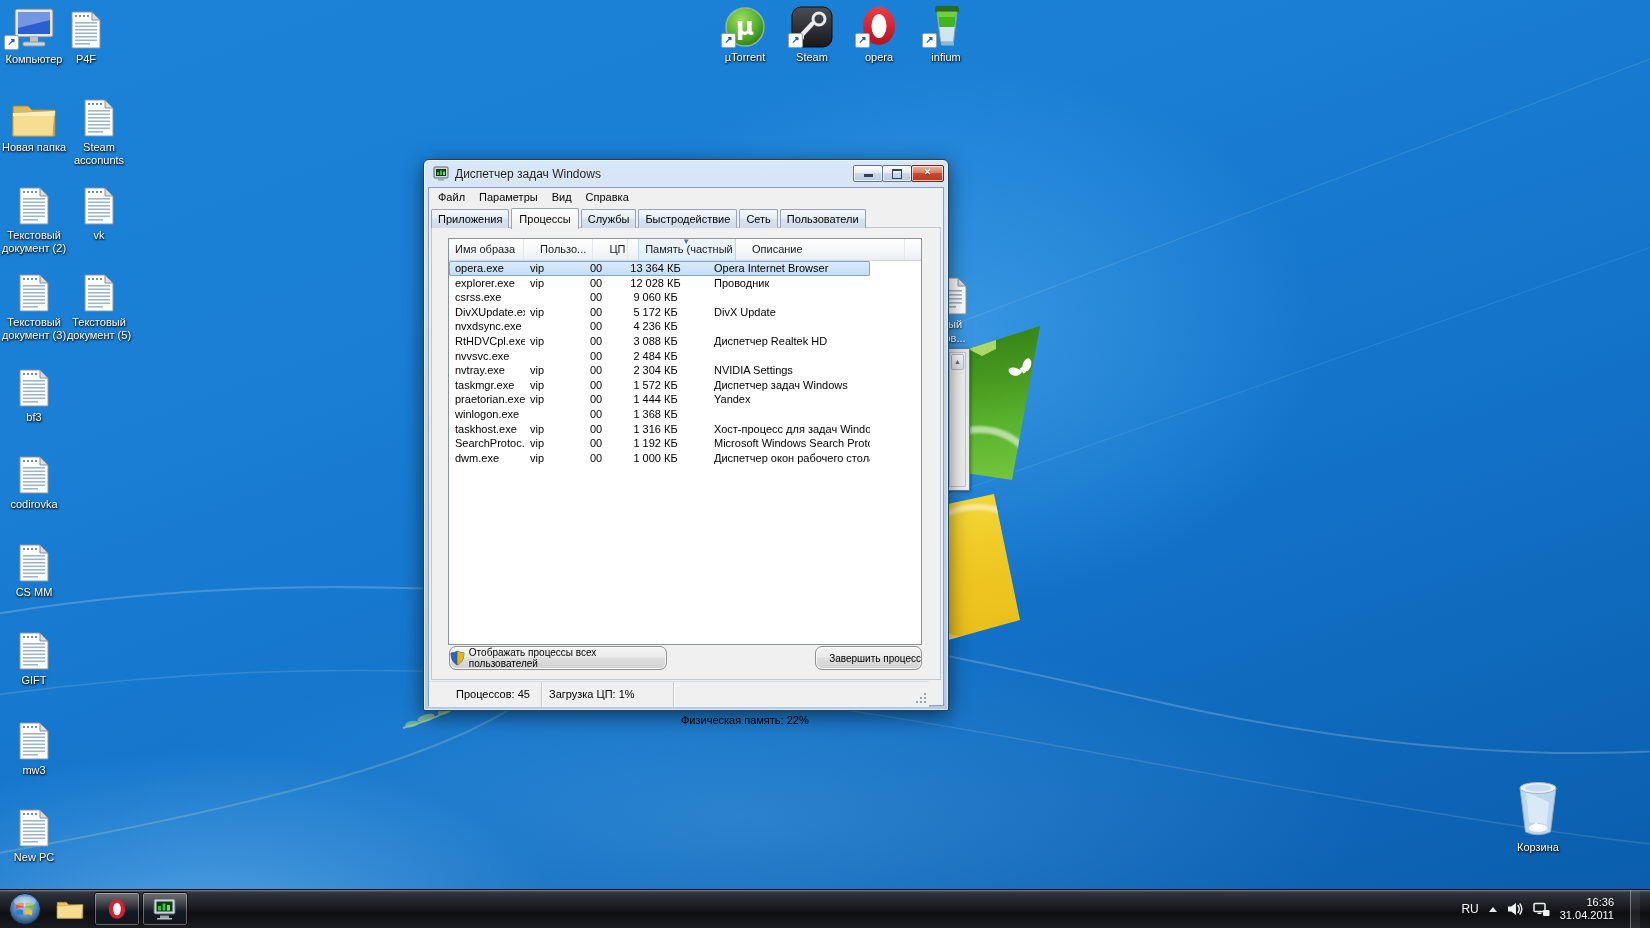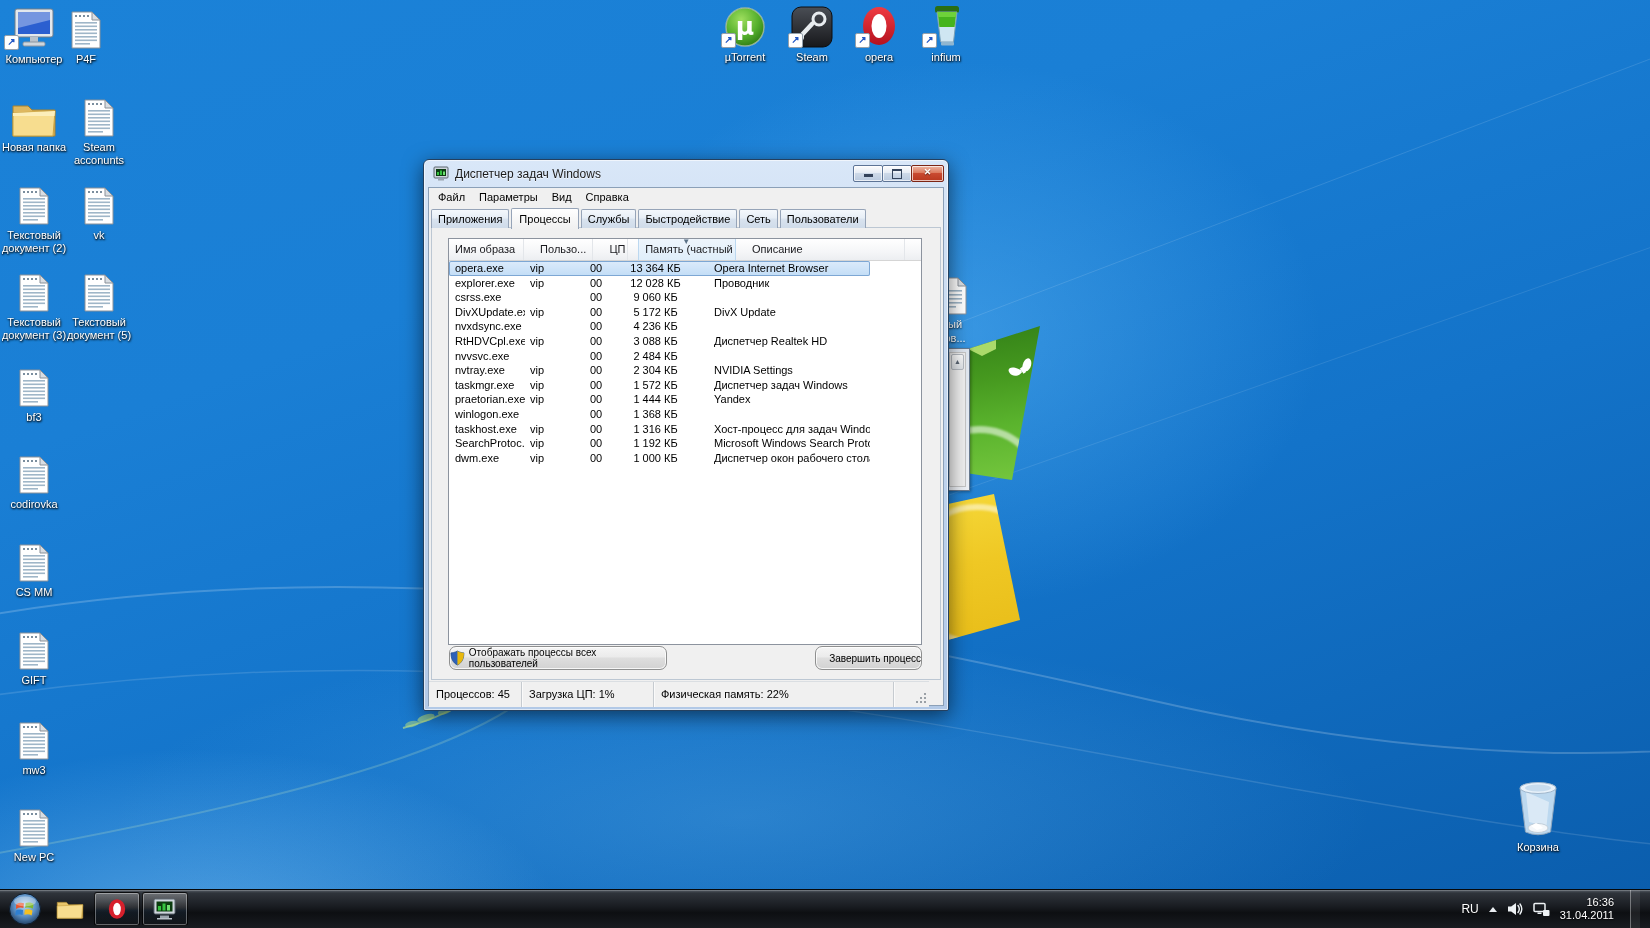--- a/index.html
+++ b/index.html
@@ -80,23 +80,23 @@
   .rwrap{width:421px;display:flex;}
   .pcell{font-size:11px;line-height:14.5px;white-space:nowrap;overflow:hidden;box-sizing:border-box;}
   .pc-name{width:76px;padding-left:6px;} .pc-user{width:60px;padding-left:5px;} .pc-cpu{width:25px;padding-left:5px;}
   .pc-mem{width:99px;text-align:center;padding-right:8px;} .pc-desc{width:161px;padding-left:5px;}
   .prow.selected .rwrap{background:linear-gradient(#dcebfb,#c2ddf6);box-shadow:inset 0 0 0 1px #7da7d4;border-radius:2px;}
   .w7btn{position:absolute;height:22px;background:linear-gradient(#f5f5f5,#ebebeb 45%,#dedede 50%,#d2d2d2);
     border:1px solid #8e8f8f;border-radius:7px;box-shadow:inset 0 0 0 1px rgba(255,255,255,.8);
     font-size:10px;color:#000;display:flex;align-items:center;justify-content:flex-end;gap:4px;font-family:"Liberation Sans",sans-serif;}
   .btn-showall{left:25px;top:486px;width:216px;}
   .btn-endproc{left:391px;top:486px;width:105px;}
-  .tm-status{position:absolute;left:5px;right:19px;top:521px;height:25px;background:#f0f0f0;border-top:1px solid #dadee2;display:flex;}
+  .tm-status{position:absolute;left:5px;right:19px;top:521px;height:25px;background:#f0f0f0;border-top:1px solid #dadee2;display:flex;padding-left:20px;}
   .st-sec{font-size:11px;line-height:24px;padding-left:7px;border-right:1px solid #c6cbd0;box-shadow:1px 0 0 #fafafa;box-sizing:border-box;}
-  .st-1{width:93px;} .st-2{width:132px;} .st-3{width:240px;} .st-4{flex:1;border-right:none;box-shadow:none;position:relative;}
+  .st-1{width:93px;} .st-2{width:132px;} .st-3{width:240px;margin-top:26px;} .st-4{flex:1;border-right:none;box-shadow:none;position:relative;}
   .grip{position:absolute;right:2px;bottom:3px;width:12px;height:12px;
     background:radial-gradient(circle 1.5px at 10px 2px,#9aa0a6 95%,transparent),
                radial-gradient(circle 1.5px at 6px 6px,#9aa0a6 95%,transparent),
                radial-gradient(circle 1.5px at 10px 6px,#9aa0a6 95%,transparent),
                radial-gradient(circle 1.5px at 2px 10px,#9aa0a6 95%,transparent),
                radial-gradient(circle 1.5px at 6px 10px,#9aa0a6 95%,transparent),
                radial-gradient(circle 1.5px at 10px 10px,#9aa0a6 95%,transparent);}
   
   #taskbar{position:absolute;left:0;bottom:0;width:1650px;height:38px;z-index:50;display:flex;align-items:center;
     background:linear-gradient(#565d66 0%,#2f343b 8%,#181b20 45%,#0d0f12 60%,#191c21 100%);

